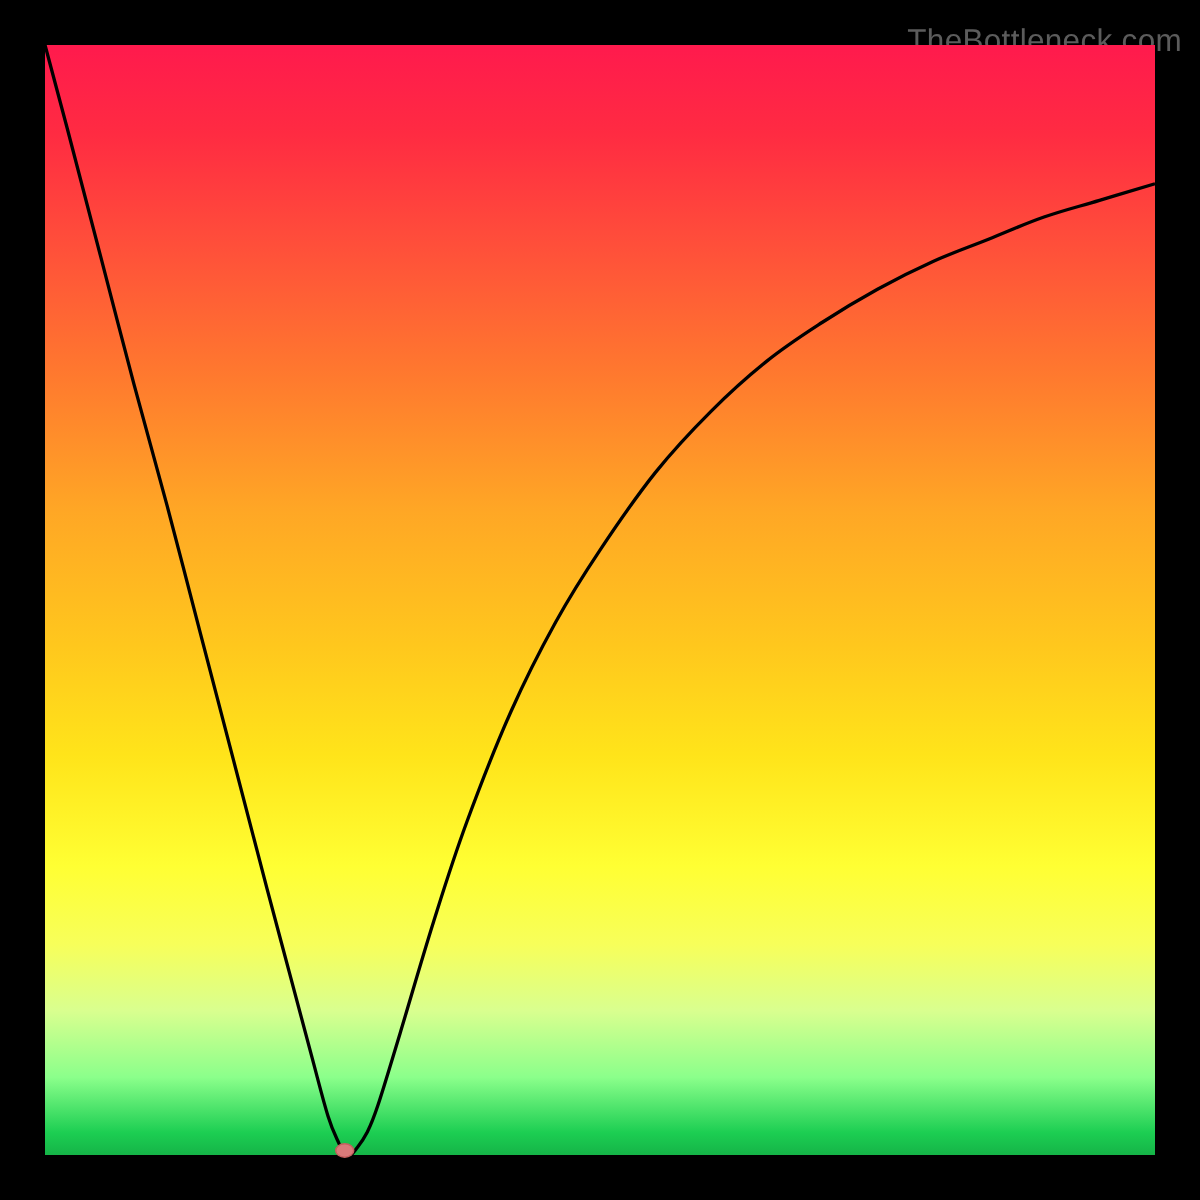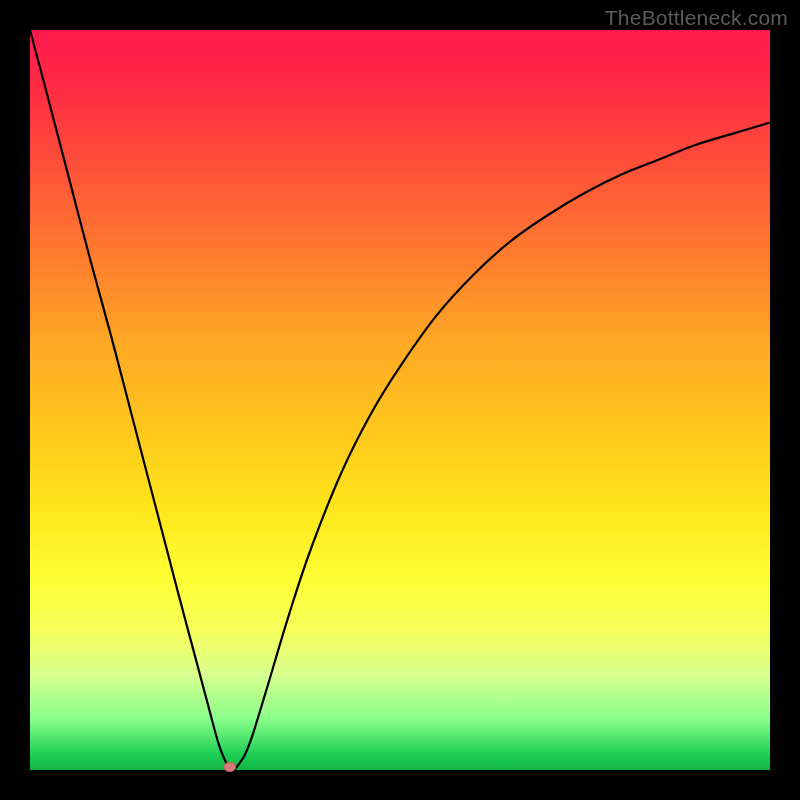--- a/index.html
+++ b/index.html
@@ -33,21 +33,21 @@
       #ffe41a 64%,
       #ffff33 74%,
       #f7ff5a 81%,
       #d9ff8f 87%,
       #8bff8b 93%,
       #1cce52 98%,
       #15b447 100%);
   }
   .watermark {
     position: absolute;
-    top: 6px;
+    top: 16px;
     right: 12px;
     color: #5c5c5c;
     font-size: 21px;
     font-weight: 500;
     letter-spacing: 0.2px;
   }
   svg.curve {
     position: absolute;
     left: 0; top: 0;
     width: 740px;

